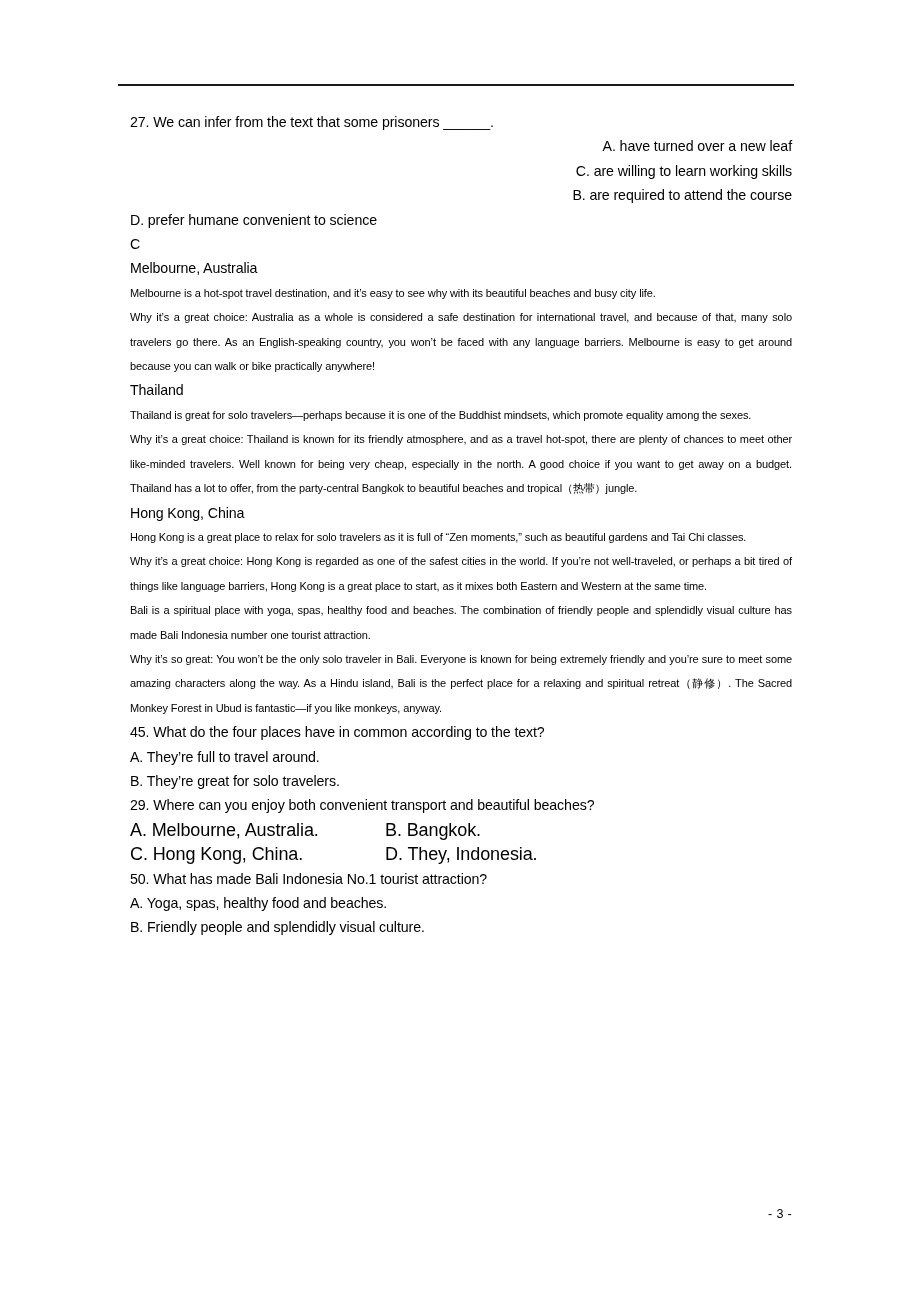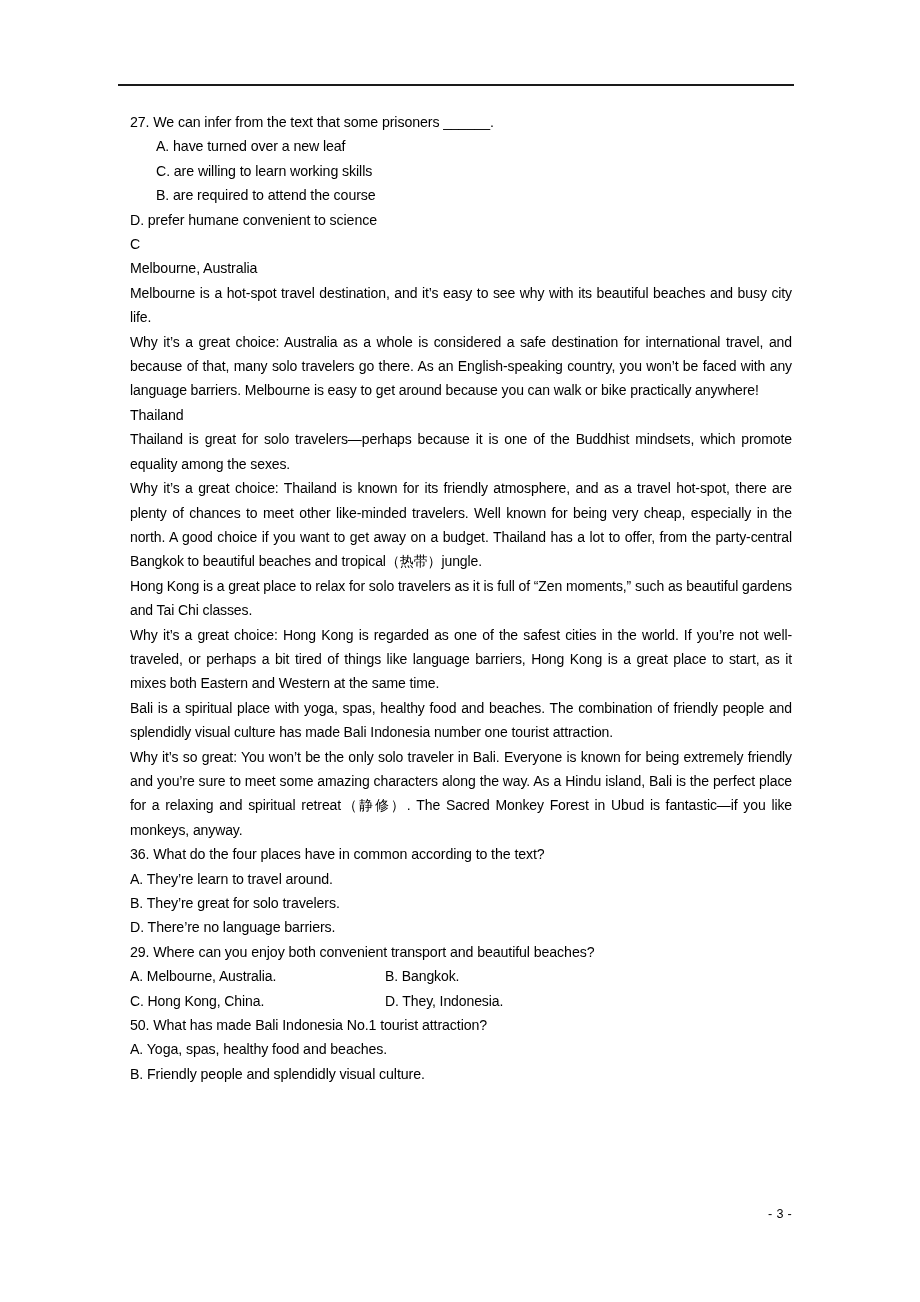--- a/index.html
+++ b/index.html
@@ -37,36 +37,37 @@
     width: 662px;
   }
   .line {
     font-size: 14.2px;
     line-height: 24.4px;
     text-align: left;
     white-space: pre-wrap;
     letter-spacing: -0.1px;
   }
   .para {
-    font-size: 14px;
+    font-size: 11px;
     line-height: 24.4px;
     text-align: justify;
     text-justify: inter-word;
     margin: 0;
     letter-spacing: -0.1px;
   }
   .para.lastline-left {
     text-align-last: left;
   }
   .indent-opt {
     padding-left: 26px;
+    text-align: right;
   }
   .two-col {
     display: flex;
-    font-size: 14px;
+    font-size: 18px;
     line-height: 24.4px;
     letter-spacing: -0.1px;
   }
   .two-col .col-a {
     width: 255px;
     flex: 0 0 255px;
   }
   .two-col .col-b {
     flex: 1 1 auto;
   }
@@ -97,30 +98,30 @@
     <div class="line">C</div>
 
     <div class="line">Melbourne, Australia</div>
     <p class="para lastline-left">Melbourne is a hot-spot travel destination, and it’s easy to see why with its beautiful beaches and busy city life.</p>
     <p class="para lastline-left">Why it’s a great choice: Australia as a whole is considered a safe destination for international travel, and because of that, many solo travelers go there. As an English-speaking country, you won’t be faced with any language barriers. Melbourne is easy to get around because you can walk or bike practically anywhere!</p>
 
     <div class="line">Thailand</div>
     <p class="para lastline-left">Thailand is great for solo travelers—perhaps because it is one of the Buddhist mindsets, which promote equality among the sexes.</p>
     <p class="para lastline-left">Why it’s a great choice: Thailand is known for its friendly atmosphere, and as a travel hot-spot, there are plenty of chances to meet other like-minded travelers. Well known for being very cheap, especially in the north. A good choice if you want to get away on a budget. Thailand has a lot to offer, from the party-central Bangkok to beautiful beaches and tropical（热带）jungle.</p>
 
+    <div class="line">Hong Kong, China</div>
     <p class="para lastline-left">Hong Kong is a great place to relax for solo travelers as it is full of “Zen moments,” such as beautiful gardens and Tai Chi classes.</p>
     <p class="para lastline-left">Why it’s a great choice: Hong Kong is regarded as one of the safest cities in the world. If you’re not well-traveled, or perhaps a bit tired of things like language barriers, Hong Kong is a great place to start, as it mixes both Eastern and Western at the same time.</p>
 
     <p class="para lastline-left">Bali is a spiritual place with yoga, spas, healthy food and beaches. The combination of friendly people and splendidly visual culture has made Bali Indonesia number one tourist attraction.</p>
     <p class="para lastline-left">Why it’s so great: You won’t be the only solo traveler in Bali. Everyone is known for being extremely friendly and you’re sure to meet some amazing characters along the way. As a Hindu island, Bali is the perfect place for a relaxing and spiritual retreat（静修）. The Sacred Monkey Forest in Ubud is fantastic—if you like monkeys, anyway.</p>
 
-    <div class="line">36. What do the four places have in common according to the text?</div>
-    <div class="line">A. They’re learn to travel around.</div>
+    <div class="line">45. What do the four places have in common according to the text?</div>
+    <div class="line">A. They’re full to travel around.</div>
     <div class="line">B. They’re great for solo travelers.</div>
-    <div class="line">D. There’re no language barriers.</div>
 
     <div class="line">29. Where can you enjoy both convenient transport and beautiful beaches?</div>
     <div class="two-col">
       <span class="col-a">A. Melbourne, Australia.</span>
       <span class="col-b">B. Bangkok.</span>
     </div>
     <div class="two-col">
       <span class="col-a">C. Hong Kong, China.</span>
       <span class="col-b">D. They, Indonesia.</span>
     </div>

